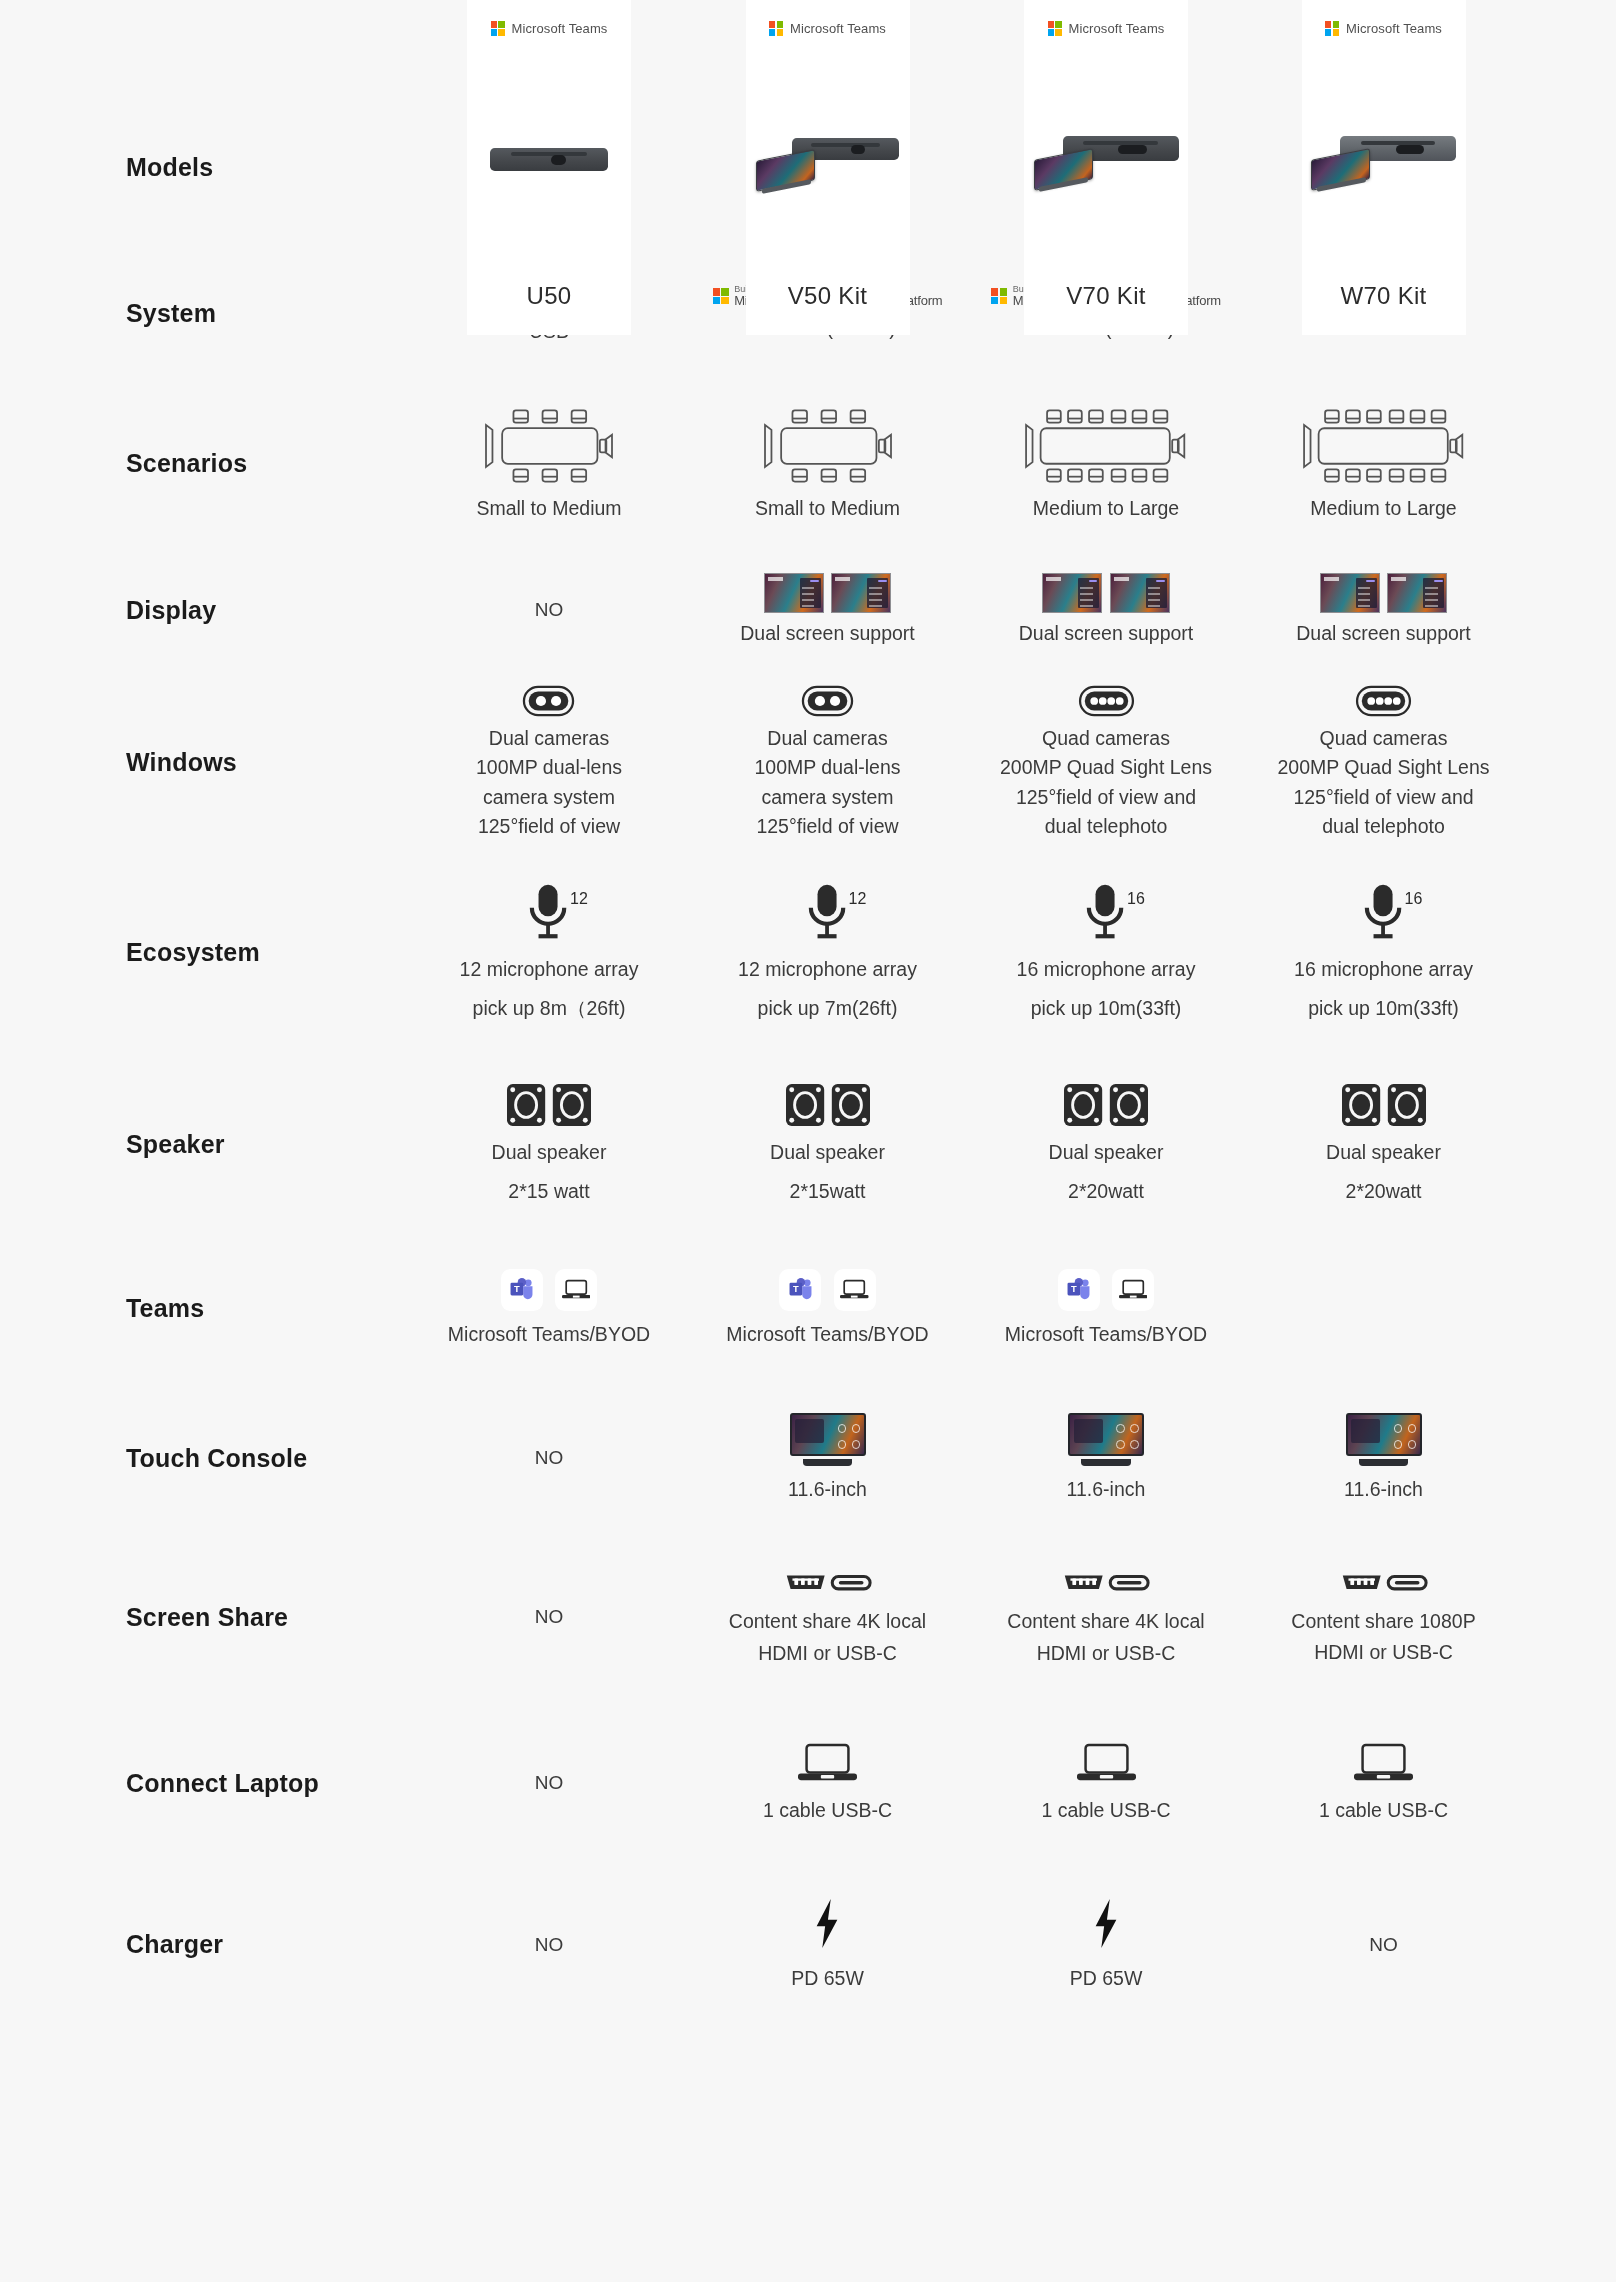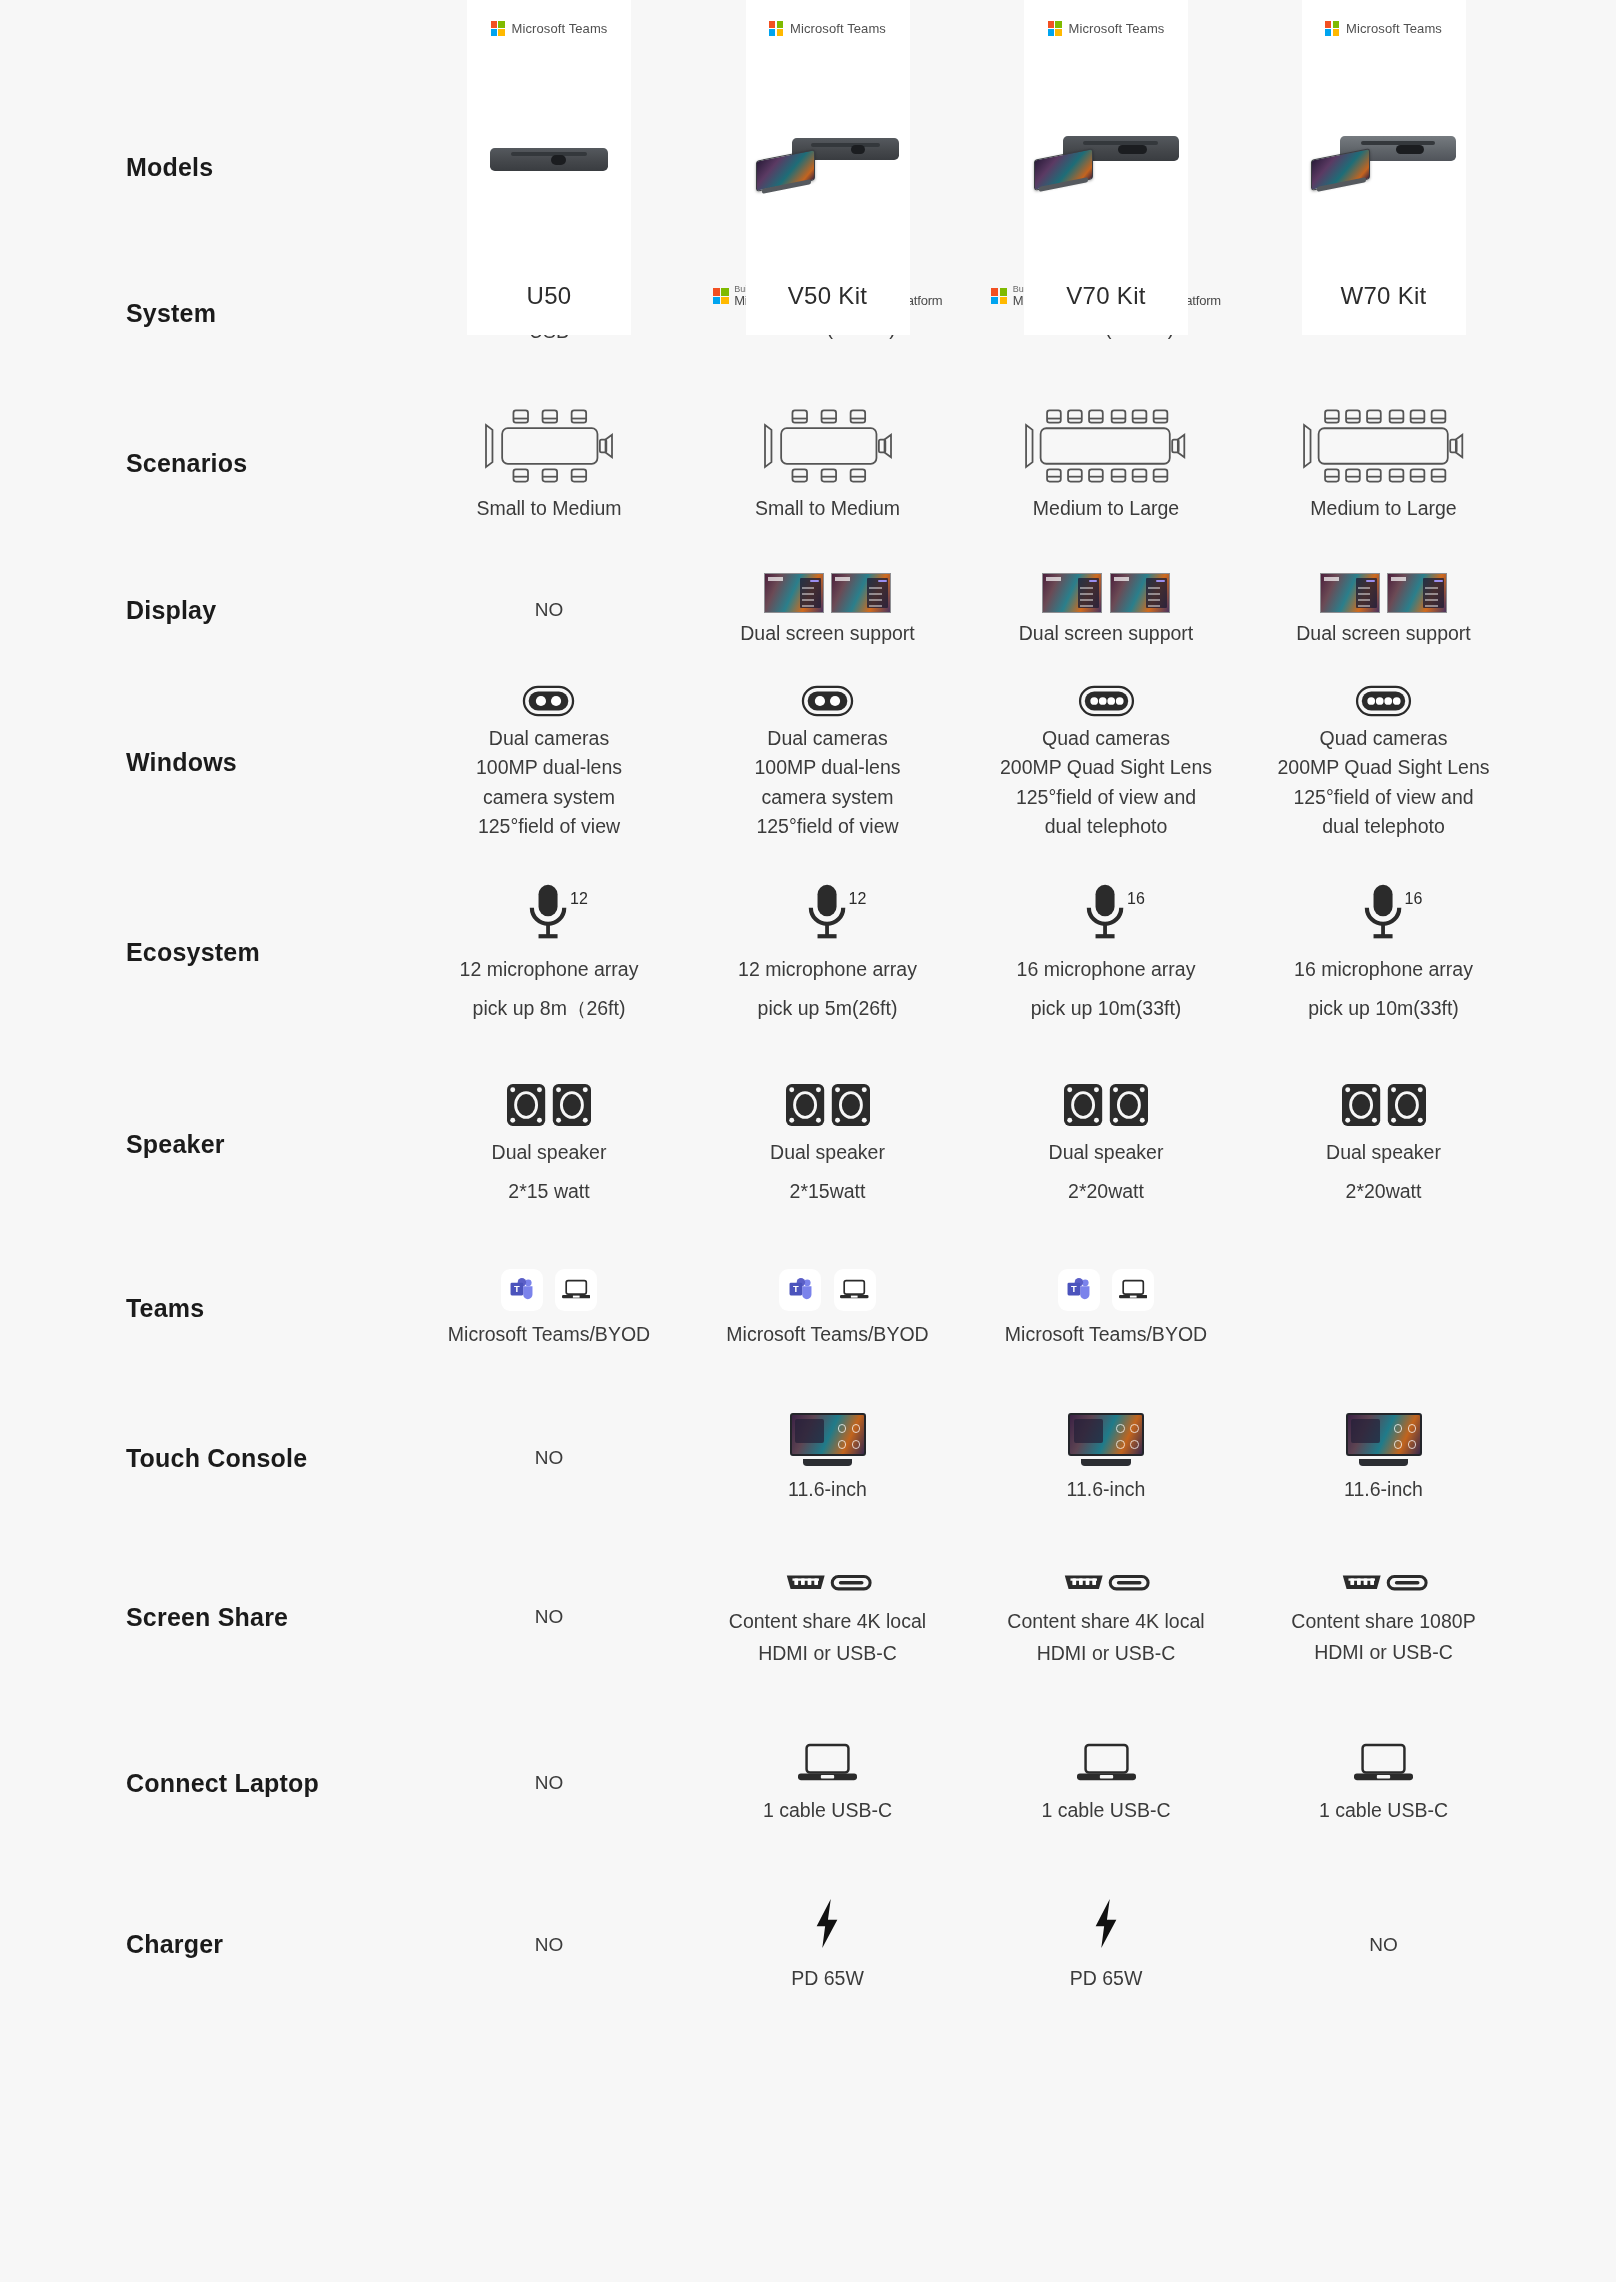--- a/index.html
+++ b/index.html
@@ -660,21 +660,21 @@
           <svg width="46" height="59" viewBox="0 0 48 62">
             <rect x="13" y="3" width="20" height="33" rx="10" fill="#2b2b2b"></rect>
             <path d="M6 27c0 10 8 17 17 17s17-7 17-17" fill="none" stroke="#2b2b2b" stroke-width="4.4"></path>
             <path d="M23 44v12" stroke="#2b2b2b" stroke-width="4"></path>
             <path d="M13 57h20" stroke="#2b2b2b" stroke-width="4.4"></path>
           </svg>
           <span style="position:absolute;left:44px;top:7.6px;font-size:16px;color:#2b2b2b;">12</span>
         </div>
         <div class="stack tight" style="gap:13.3px">
           <div class="cap">12 microphone array</div>
-          <div class="cap">pick up 5m(26ft)</div>
+          <div class="cap">pick up 7m(26ft)</div>
         </div>
       </div>
     </div>
 
     <div class="cell">
       <div class="stack" style="gap:16px">
         <div style="position:relative">
           <svg width="46" height="59" viewBox="0 0 48 62">
             <rect x="13" y="3" width="20" height="33" rx="10" fill="#2b2b2b"></rect>
             <path d="M6 27c0 10 8 17 17 17s17-7 17-17" fill="none" stroke="#2b2b2b" stroke-width="4.4"></path>

